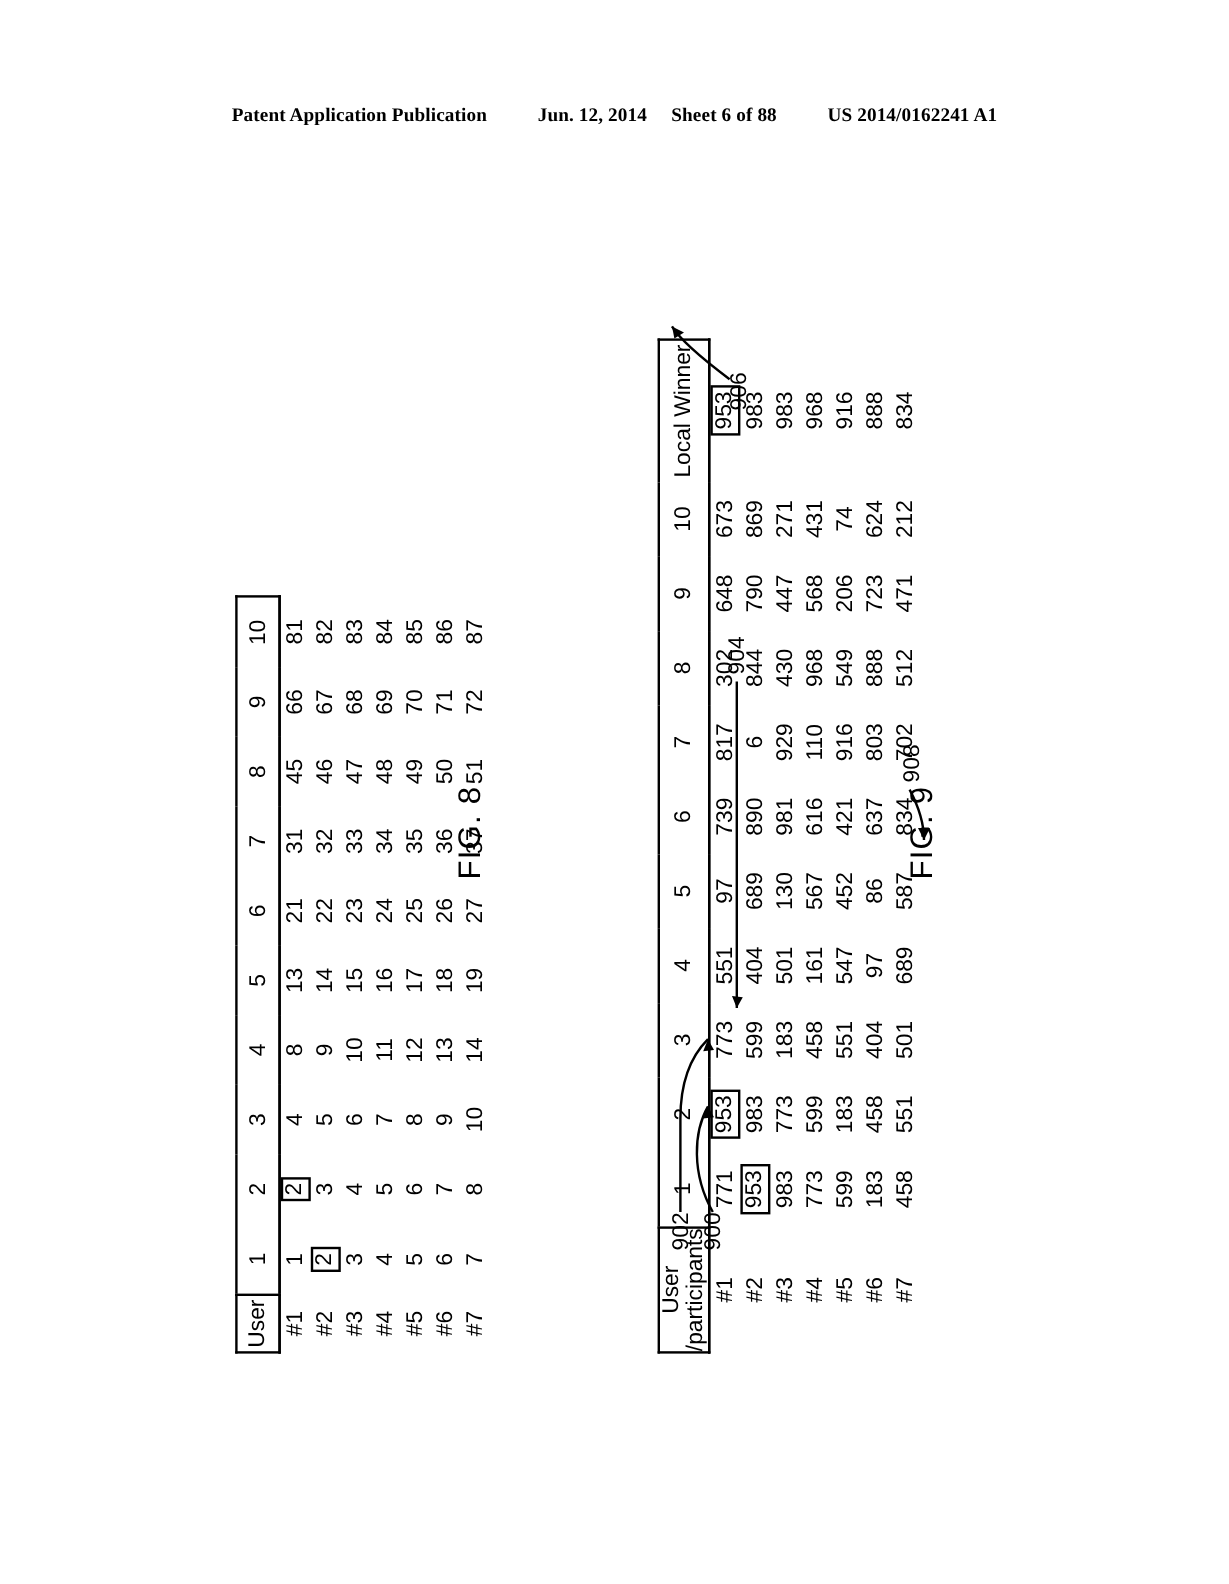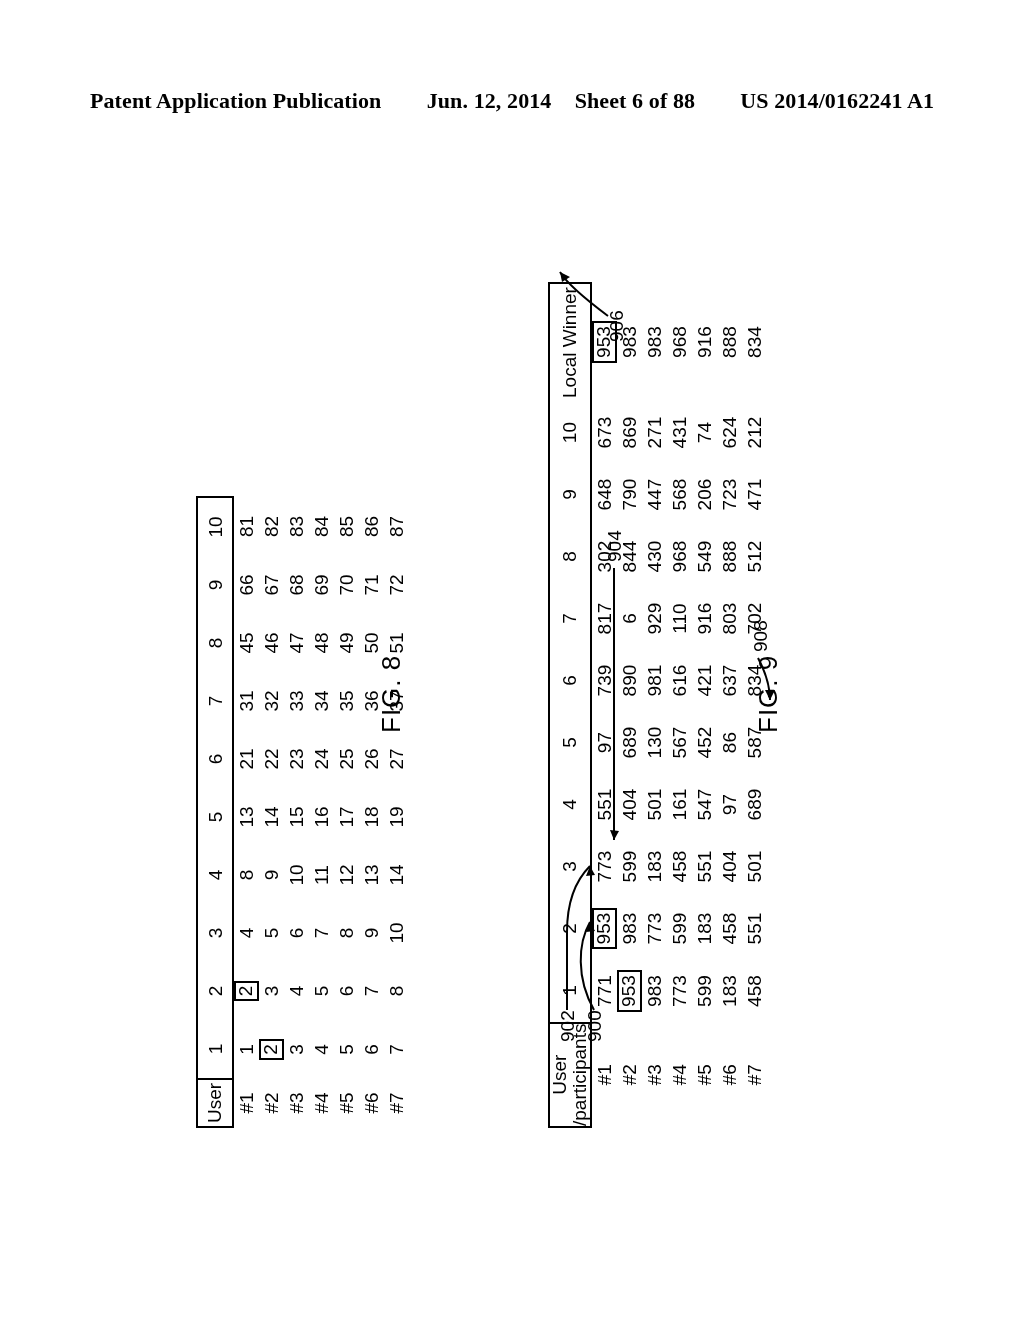--- a/index.html
+++ b/index.html
@@ -12,21 +12,21 @@
     overflow:hidden;
   }
 
   
   #pub-header{
     position:absolute;
     top:88px;left:0;width:1024px;
     text-align:center;
     font-family:"Liberation Serif", serif;
     font-weight:bold;
-    font-size:22px;
+    font-size:16px;
     letter-spacing:0.1px;
     white-space:nowrap;
   }
   #pub-header .seg{display:inline-block;}
   #pub-header .gap-a{display:inline-block;width:34px;}
   #pub-header .gap-b{display:inline-block;width:12px;}
   #pub-header .gap-c{display:inline-block;width:34px;}
 
   
   .rot-stage{

